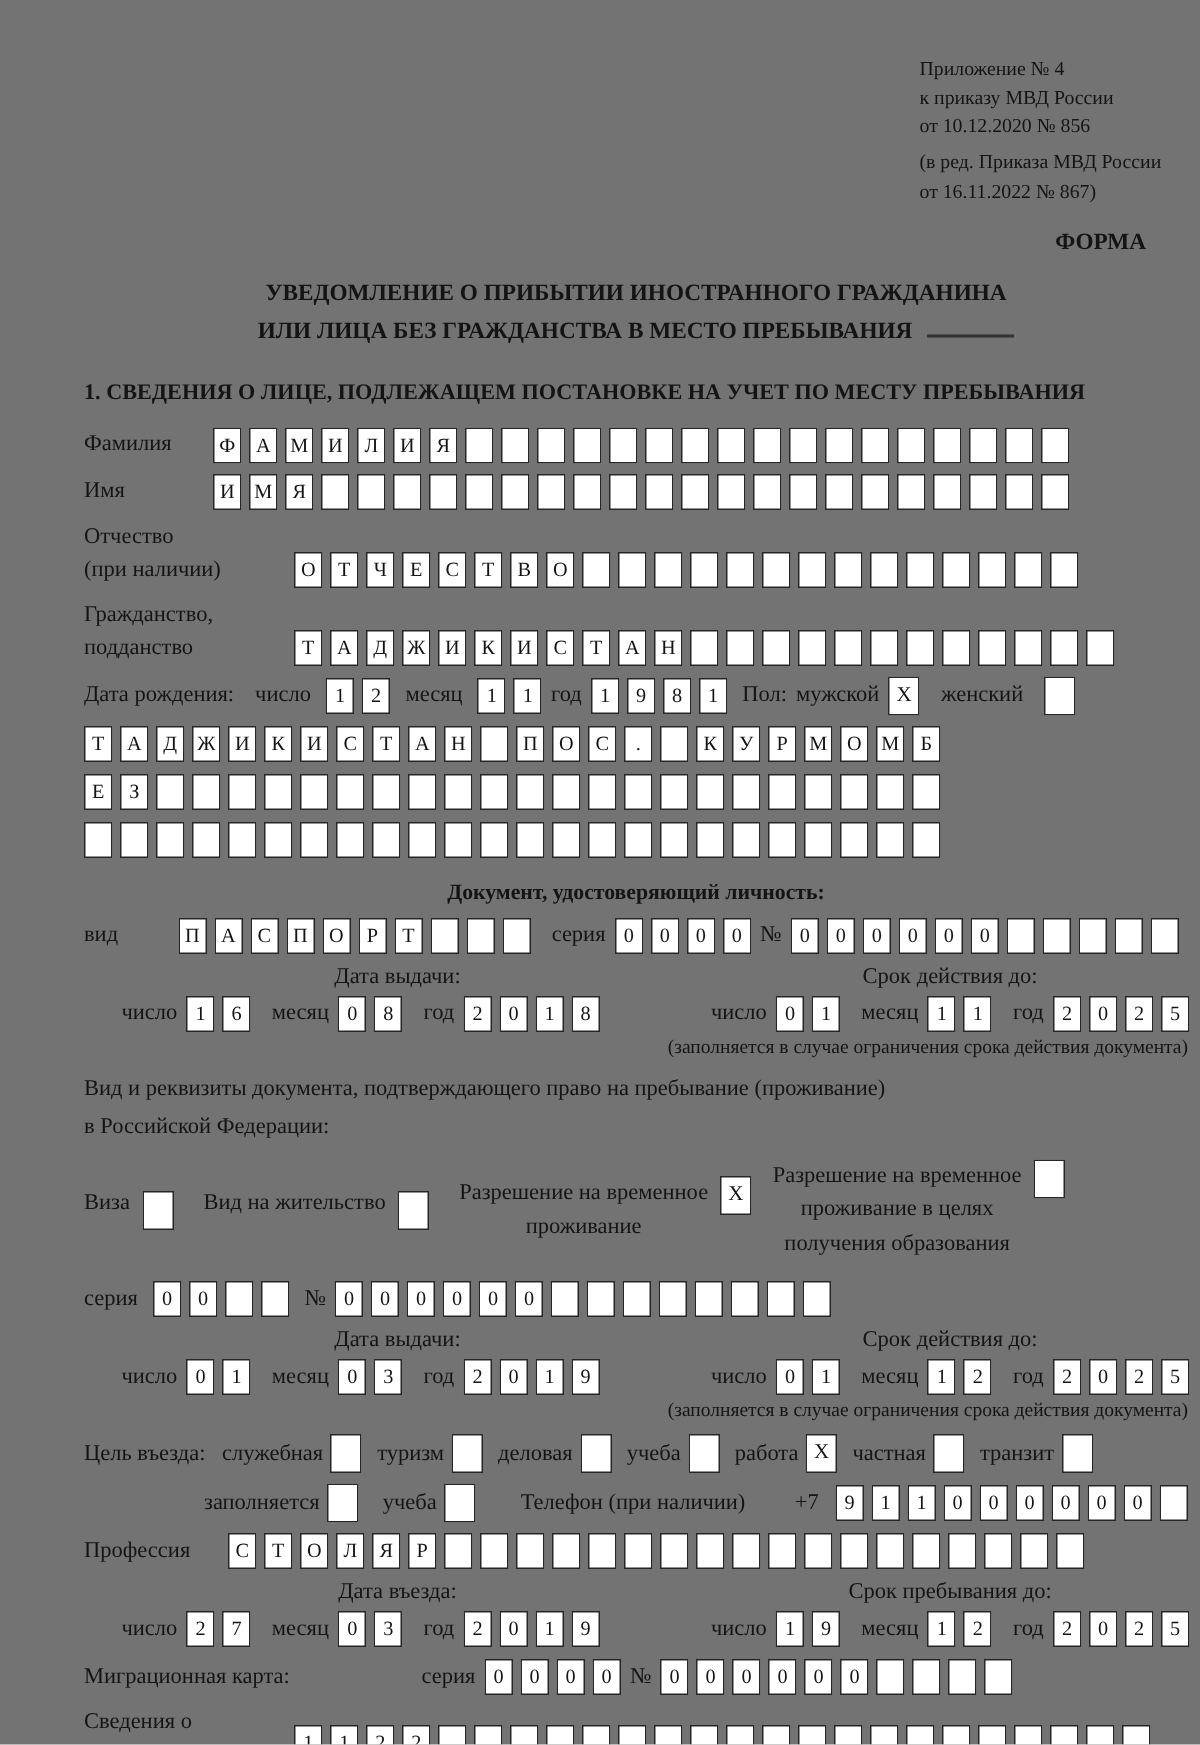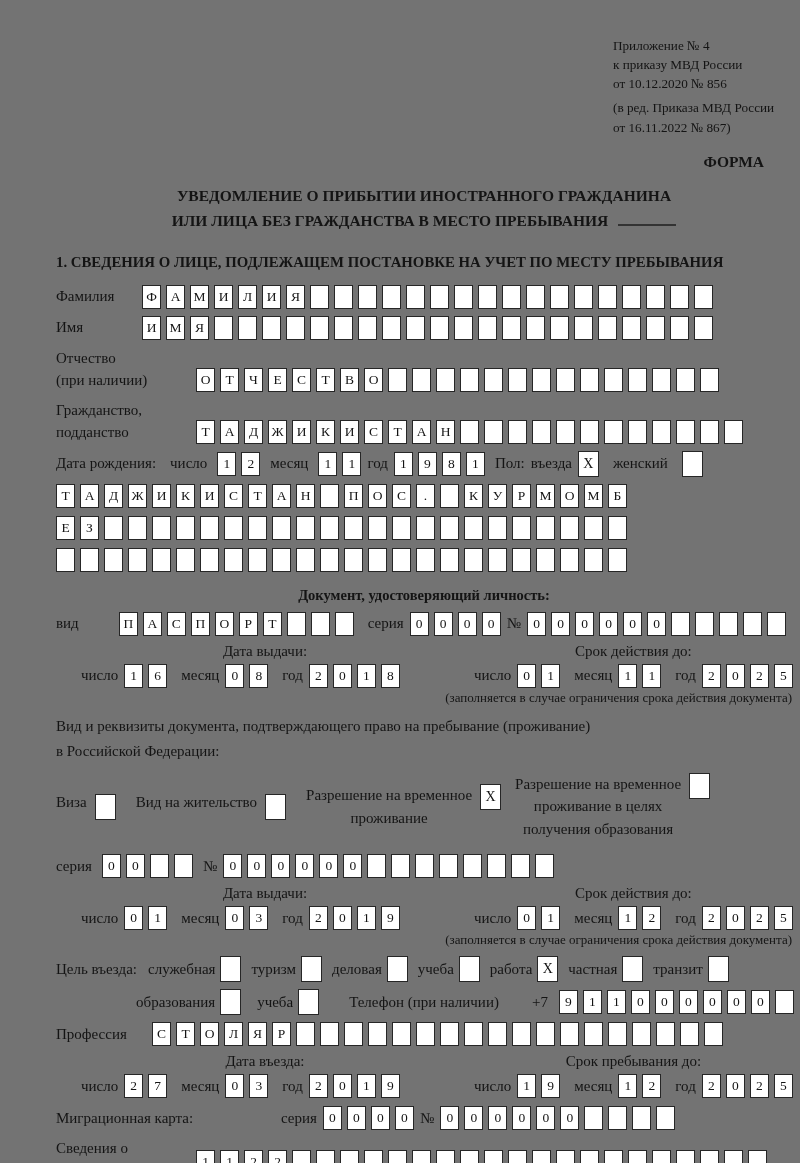--- a/index.html
+++ b/index.html
@@ -218,21 +218,21 @@
     <span class="gap6"></span>
     <span class="strip">
         <span class="box">1</span>
         <span class="box">9</span>
         <span class="box">8</span>
         <span class="box">1</span>
       </span>
     <span class="gap10"></span>
     <span class="lbl">Пол:</span>
     <span class="gap6"></span>
-    <span class="lbl">въезда</span>
+    <span class="lbl">мужской</span>
     <span class="gap6"></span>
     <span class="cb">X</span>
     <span class="gap14"></span>
     <span class="lbl">женский</span>
     <span class="gap14"></span>
     <span class="cb"></span>
   </div>
 
   <div class="frow top">
     <div class="stack">
@@ -532,21 +532,21 @@
     <span class="cb"></span>
     <span class="lbl">работа</span>
     <span class="cb">X</span>
     <span class="lbl">частная</span>
     <span class="cb"></span>
     <span class="lbl">транзит</span>
     <span class="cb"></span>
   </div>
 
   <div class="frow purpose" style="padding-left:80px;">
-    <span class="lbl">образования</span>
+    <span class="lbl">заполняется</span>
     <span class="cb"></span>
     <span class="gap6"></span>
     <span class="lbl">учеба</span>
     <span class="cb"></span>
     <span class="gap20"></span>
     <span class="lbl">Телефон (при наличии)</span>
     <span class="gap28"></span>
     <span class="lbl">+7</span>
     <span class="gap6"></span>
     <span class="strip">

